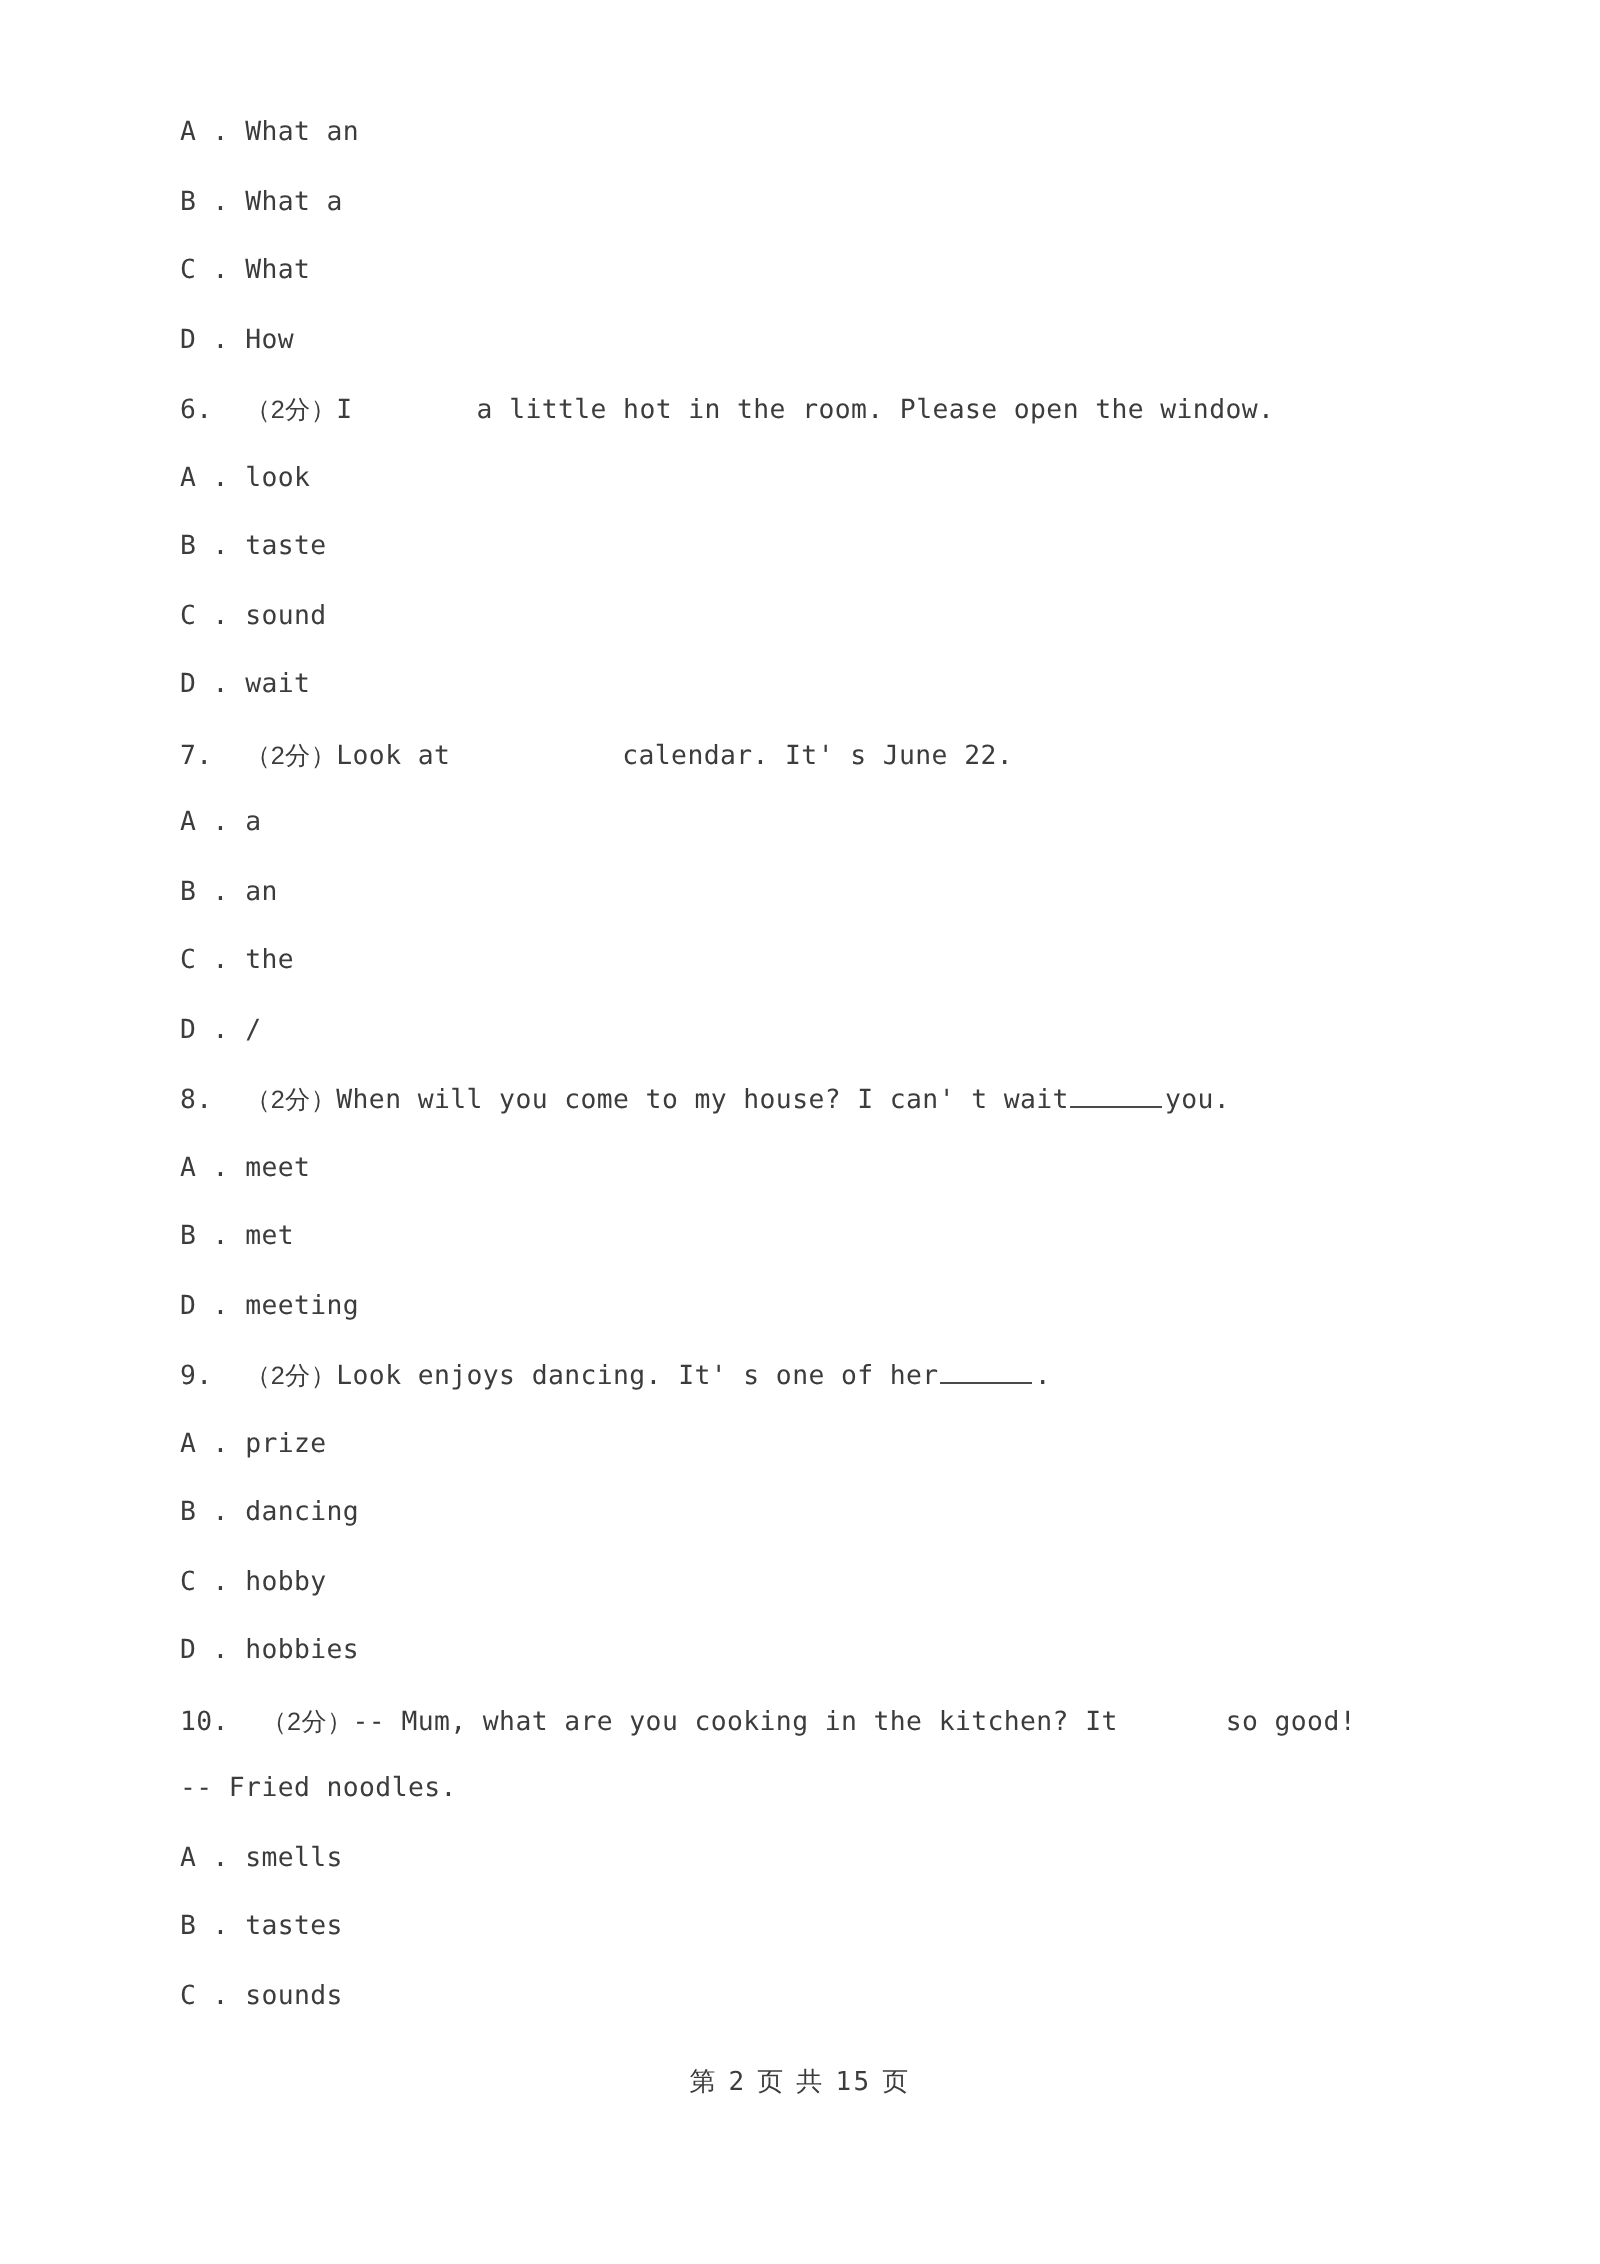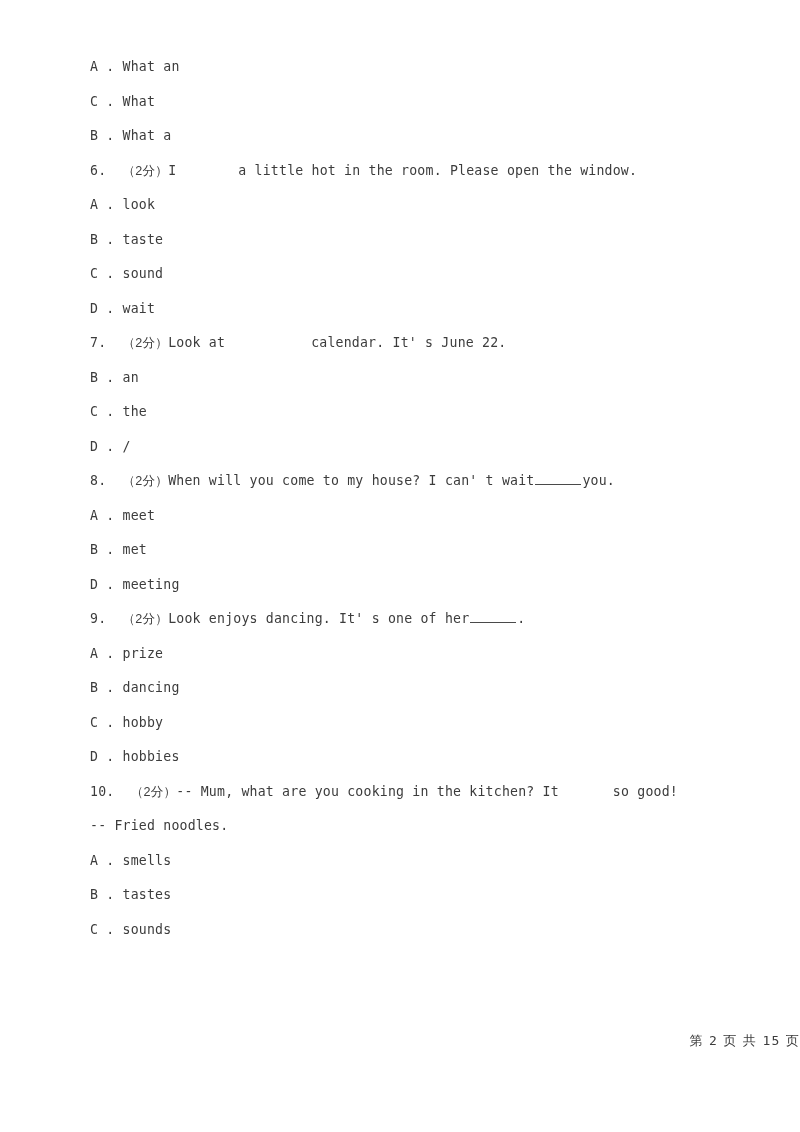--- a/index.html
+++ b/index.html
@@ -52,45 +52,47 @@
     border-bottom: 1px solid #4a4a4a;
     height: 13px;
     vertical-align: baseline;
     margin: 0 1px;
   }
   .footer {
     position: absolute;
     left: 0;
     top: 1032px;
     width: 800px;
-    text-align: right;
+    text-align: center;
     font-size: 13px;
     color: #3c3c3c;
     font-family: "DejaVu Sans", "Liberation Sans", sans-serif;
     letter-spacing: 1.2px;
   }
   .footer .fnum {
     font-family: "DejaVu Sans Mono", "Liberation Mono", monospace;
   }
 </style>
 </head>
 <body>
 
 <div class="page">
 
   <div class="content" id="content">
       <div class="line opt"><span class="lead">A</span><span> . </span><span>What an</span></div>
+      <div class="line opt"><span class="lead">B</span><span> . </span><span>What a</span></div>
       <div class="line opt"><span class="lead">C</span><span> . </span><span>What</span></div>
-      <div class="line opt"><span class="lead">B</span><span> . </span><span>What a</span></div>
+      <div class="line opt"><span class="lead">D</span><span> . </span><span>How</span></div>
       <div class="line"><span class="qnum">6.</span><span>  </span><span class="marks">（2分）</span><span>I</span><span class="gap-sm"></span><span>a little hot in the room. Please open the window.</span></div>
       <div class="line opt"><span class="lead">A</span><span> . </span><span>look</span></div>
       <div class="line opt"><span class="lead">B</span><span> . </span><span>taste</span></div>
       <div class="line opt"><span class="lead">C</span><span> . </span><span>sound</span></div>
       <div class="line opt"><span class="lead">D</span><span> . </span><span>wait</span></div>
       <div class="line"><span class="qnum">7.</span><span>  </span><span class="marks">（2分）</span><span>Look at</span><span class="gap-md"></span><span>calendar. It' s June 22.</span></div>
+      <div class="line opt"><span class="lead">A</span><span> . </span><span>a</span></div>
       <div class="line opt"><span class="lead">B</span><span> . </span><span>an</span></div>
       <div class="line opt"><span class="lead">C</span><span> . </span><span>the</span></div>
       <div class="line opt"><span class="lead">D</span><span> . </span><span>/</span></div>
       <div class="line"><span class="qnum">8.</span><span>  </span><span class="marks">（2分）</span><span>When will you come to my house? I can' t wait</span><span class="blank"></span><span>you.</span></div>
       <div class="line opt"><span class="lead">A</span><span> . </span><span>meet</span></div>
       <div class="line opt"><span class="lead">B</span><span> . </span><span>met</span></div>
       <div class="line opt"><span class="lead">D</span><span> . </span><span>meeting</span></div>
       <div class="line"><span class="qnum">9.</span><span>  </span><span class="marks">（2分）</span><span>Look enjoys dancing. It' s one of her</span><span class="blank"></span><span>.</span></div>
       <div class="line opt"><span class="lead">A</span><span> . </span><span>prize</span></div>
       <div class="line opt"><span class="lead">B</span><span> . </span><span>dancing</span></div>

